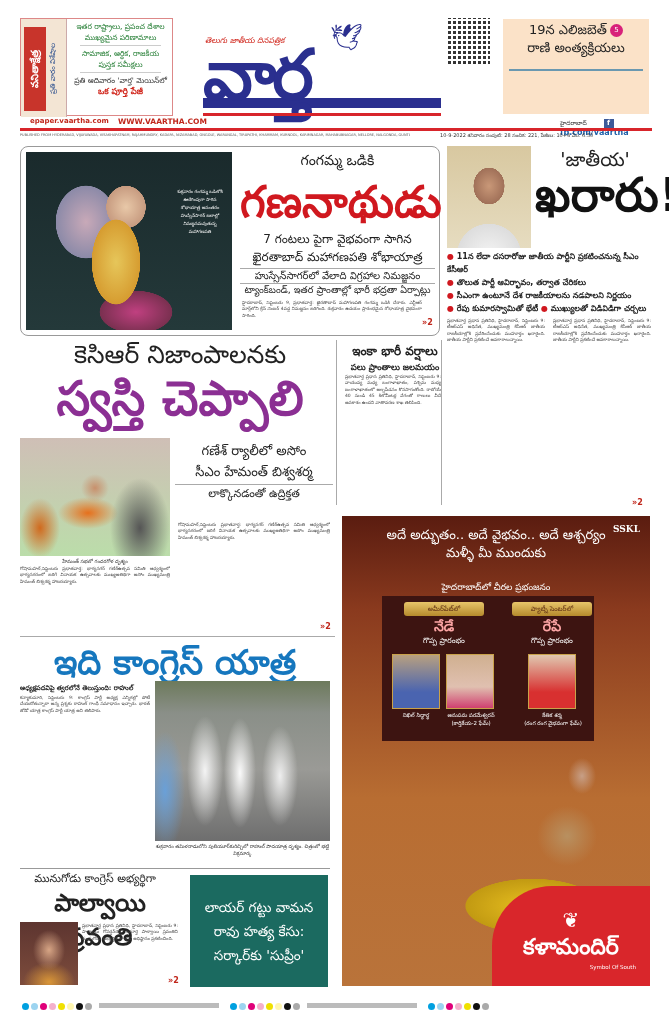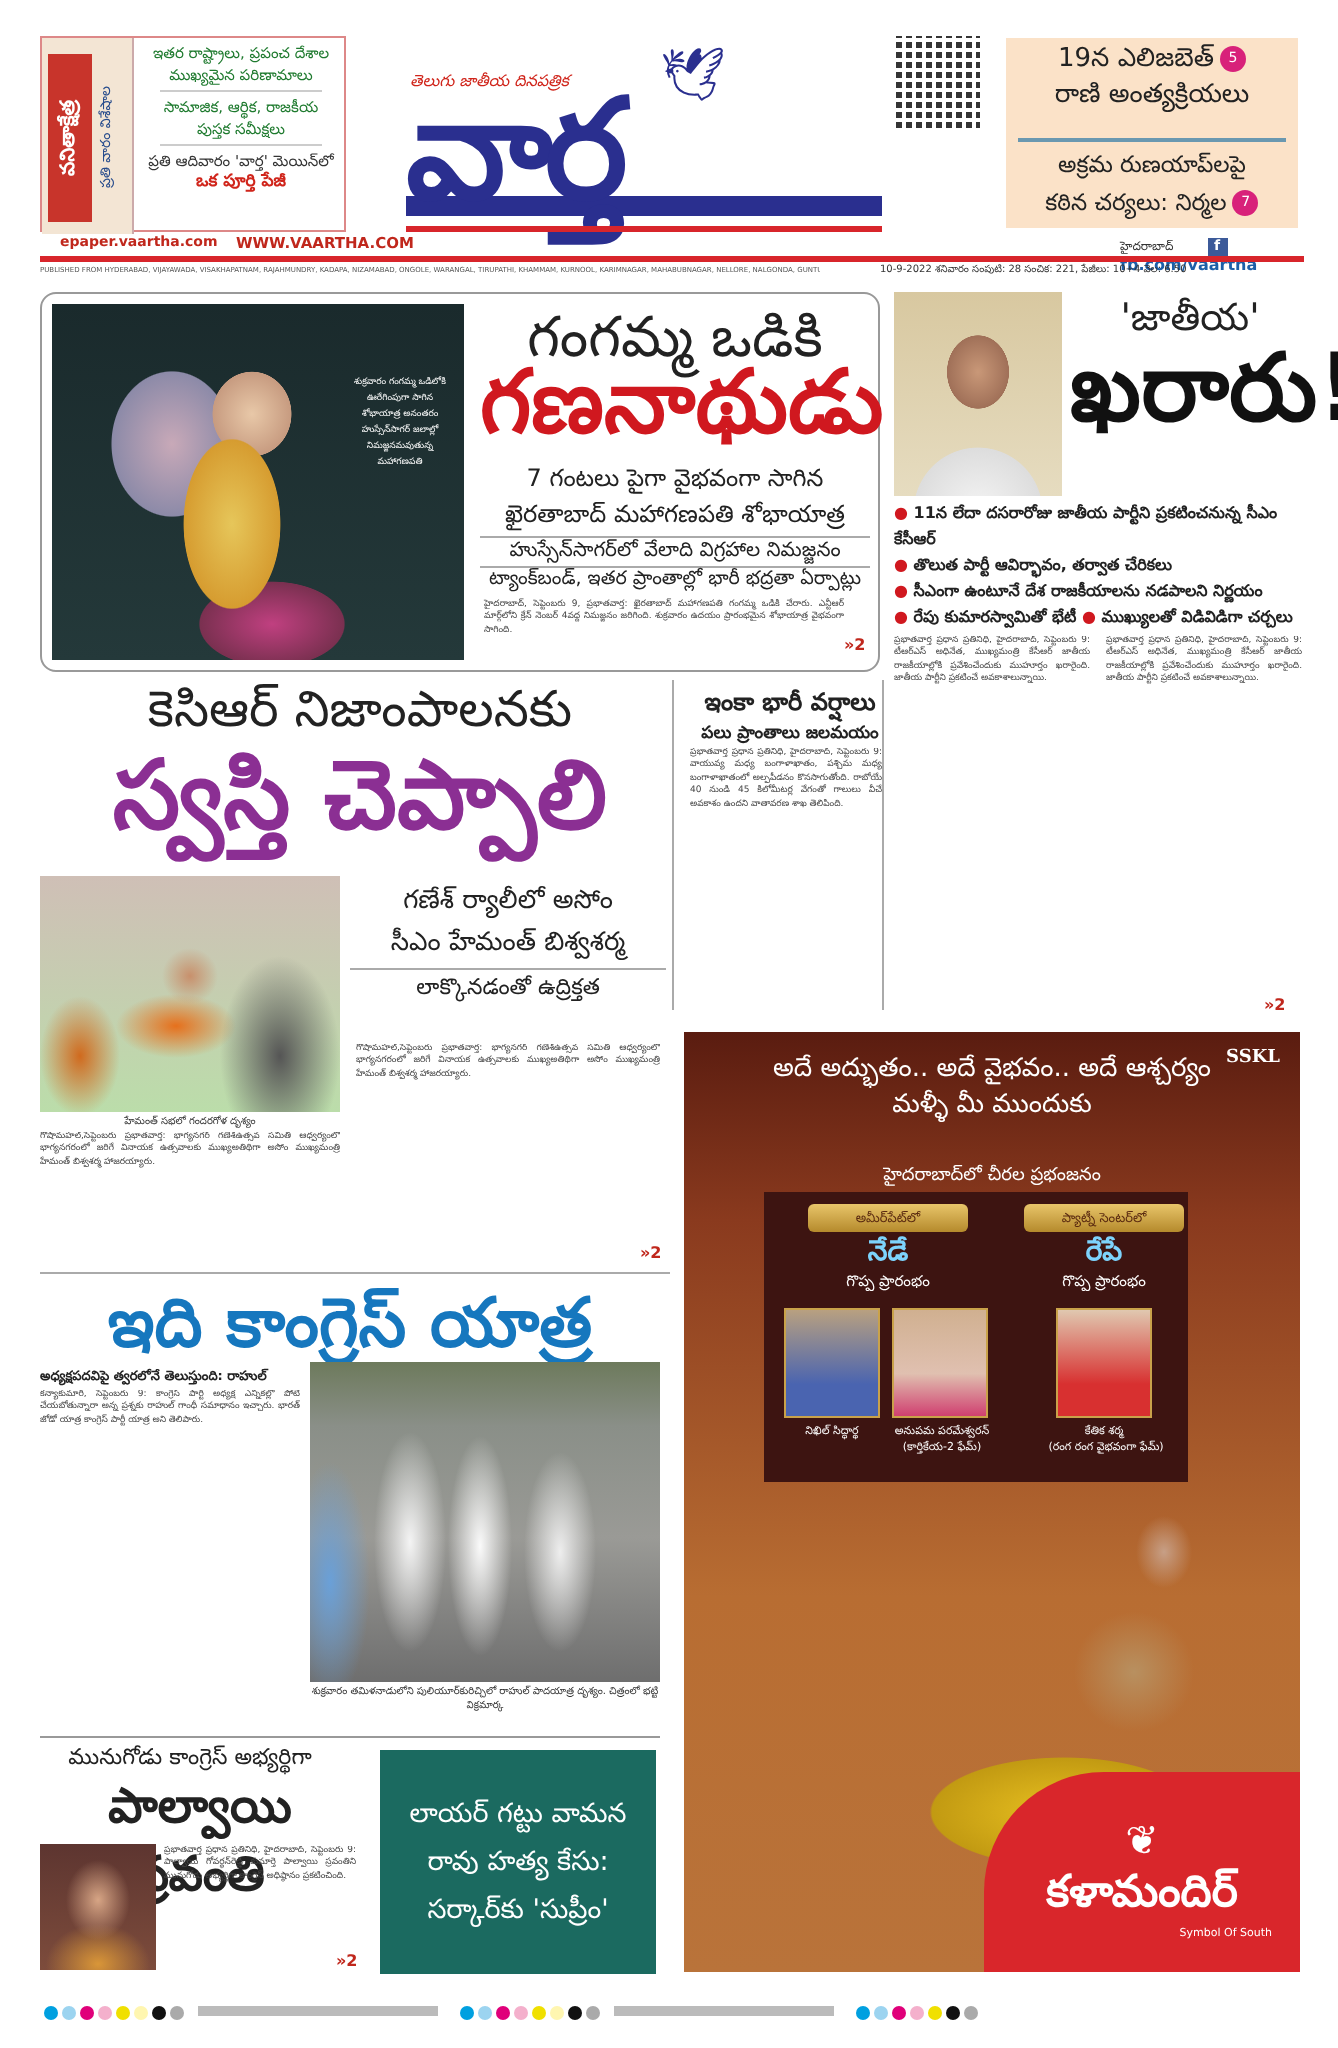--- a/index.html
+++ b/index.html
@@ -36,21 +36,21 @@
 .fbline .fbi{display:inline-block;width:10px;height:9px;background:#3c5a99;color:#fff;font-size:7px;line-height:9px;text-align:center;margin-right:2px}
 
 .lead{left:20px;top:146px;width:420px;height:190px;border:1px solid #999;border-radius:8px}
 .ganesh{left:26px;top:152px;width:206px;height:178px;background:
  radial-gradient(ellipse 40px 70px at 90px 110px,#e6c65a 0,#d69c30 60%,transparent 61%),
  radial-gradient(ellipse 28px 30px at 100px 55px,#e8c8a8 0,#c79b80 70%,transparent 71%),
  radial-gradient(ellipse 60px 35px at 110px 160px,#c04080 0,#7a3050 60%,transparent 61%),
  radial-gradient(ellipse 50px 60px at 60px 70px,#c8a9b8 0,#8c8aa8 60%,transparent 61%),
  linear-gradient(#1a2a2c,#24393a)}
 .ganesh .cap{position:absolute;left:148px;top:36px;font-size:4.5px;color:#fff;line-height:8px;text-align:center;width:52px}
-.lead-h1{left:240px;top:152px;width:195px;text-align:center;font-size:28px;color:#222}
+.lead-h1{left:240px;top:152px;width:195px;text-align:center;font-size:14px;color:#222}
 .lead-h2{left:240px;top:176px;width:195px;text-align:center;font-size:44px;color:#d0181f;font-weight:bold;line-height:52px}
 .lead-h3{left:240px;top:230px;width:195px;text-align:center;font-size:12px;color:#222;line-height:18px}
 .lead-sub{left:240px;top:268px;width:195px;text-align:center;font-size:10px;border-top:1px solid #aaa;border-bottom:1px solid #aaa;line-height:14px}
 .lead-sub2{left:240px;top:283px;width:195px;text-align:center;font-size:9.5px;line-height:14px}
 .body{font-size:4.5px;color:#444;line-height:6.4px;text-align:justify}
 .more{color:#c0271c;font-size:8px;font-weight:bold}
 
 .kcr{left:447px;top:146px;width:84px;height:102px;background:
  radial-gradient(ellipse 22px 26px at 42px 40px,#c99878 0,#a07058 70%,transparent 71%),
  radial-gradient(ellipse 40px 40px at 42px 110px,#f4f4f4 0,#ddd 80%,transparent 81%),
@@ -96,21 +96,21 @@
  linear-gradient(#5d3530,#7d4c3c)}
 .green{left:190px;top:875px;width:138px;height:112px;background:#1b6a60;color:#fff;text-align:center;padding-top:20px}
 .green div{font-size:13.5px;line-height:24px}
 
 .ad{left:342px;top:516px;width:308px;height:470px;background:linear-gradient(#5a1c10,#8a3a1e 20%,#b86d32 60%,#b9733a)}
 .ad .frame{position:absolute;left:40px;top:60px;width:212px;height:145px;background:#3d1411}
 .ad .t1{position:absolute;left:0;top:10px;width:308px;text-align:center;color:#fff;font-size:13px;line-height:18px}
 .ad .t2{position:absolute;left:0;top:66px;width:308px;text-align:center;color:#fff;font-size:9px}
 .ad .sskl{position:absolute;right:10px;top:8px;font-size:9px;color:#fff;font-family:"DejaVu Serif",serif;font-weight:bold}
 .ribbon{position:absolute;height:14px;background:linear-gradient(#e8c56a,#b58a2c);color:#5a2a10;font-size:6.5px;text-align:center;line-height:14px;border-radius:3px}
-.ad .nd{position:absolute;color:#7dd3fc;text-align:center;font-size:14px;font-weight:bold}
+.ad .nd{position:absolute;color:#fca5a5;text-align:center;font-size:14px;font-weight:bold}
 .ad .gp{position:absolute;color:#fff;text-align:center;font-size:7.5px}
 .ad .pic{position:absolute;width:48px;height:55px;border:1px solid #c9a24a}
 .ad .nm{position:absolute;color:#fff;text-align:center;font-size:5.5px}
 .ad .model{position:absolute;left:110px;top:240px;width:180px;height:190px;background:
  radial-gradient(ellipse 14px 18px at 130px 20px,#c79f86 0,transparent 100%),
  radial-gradient(ellipse 30px 30px at 115px 80px,#b89060 0,transparent 100%),
  radial-gradient(ellipse 110px 45px at 80px 150px,#e8c020 0,#c29a12 60%,transparent 61%)}
 .ad .brand{position:absolute;left:150px;top:370px;width:158px;height:100px;background:#d9262b;border-radius:60px 0 0 0}
 .ad .brand .lg{position:absolute;left:0;top:22px;width:158px;text-align:center;color:#fff;font-size:20px}
 .ad .brand .nm2{position:absolute;left:0;top:48px;width:158px;text-align:center;color:#fff;font-size:22px;font-weight:bold}
@@ -147,24 +147,20 @@
 <div class="abs logo">వార్త</div>
 <div class="abs logo-red"></div>
 
 <div class="abs qr"></div>
 <div class="abs ear">
   <div class="t1">
     <span>19న ఎలిజబెత్</span><span class="badge">5</span><br>
     <span>రాణి అంత్యక్రియలు</span>
   </div>
   <div class="sep"></div>
-  <div class="t2">
-    <span>అక్రమ రుణయాప్‌లపై</span><br>
-    <span>కఠిన చర్యలు: నిర్మల</span><span class="badge">7</span>
-  </div>
 </div>
 <div class="abs fbline">
   <span class="hyd">హైదరాబాద్</span>
   <span class="fbi">f</span><span>fb.com/vaartha</span>
 </div>
 <div class="abs redline"></div>
 <div class="abs pubs">PUBLISHED FROM HYDERABAD, VIJAYAWADA, VISAKHAPATNAM, RAJAHMUNDRY, KADAPA, NIZAMABAD, ONGOLE, WARANGAL, TIRUPATHI, KHAMMAM, KURNOOL, KARIMNAGAR, MAHABUBNAGAR, NELLORE, NALGONDA, GUNTUR, TADEPALLIGUDEM, SRIKAKULAM</div>
 <div class="abs dateline">10-9-2022 శనివారం సంపుటి: 28 సంచిక: 221, పేజీలు: 10+4 వెల: 6.50</div>
 
 <div class="abs lead"></div>

